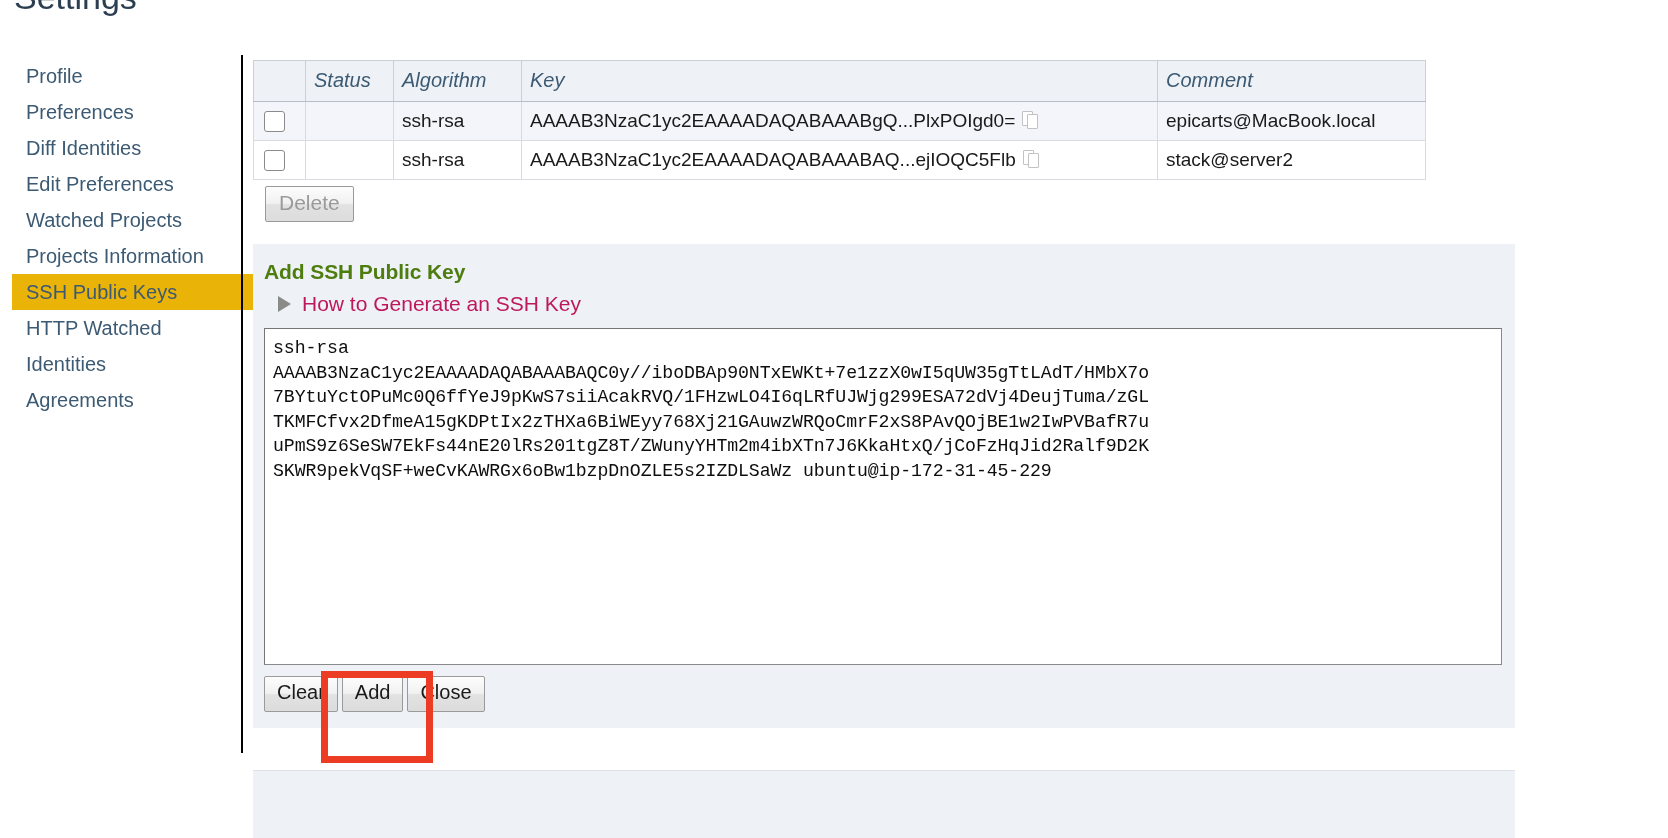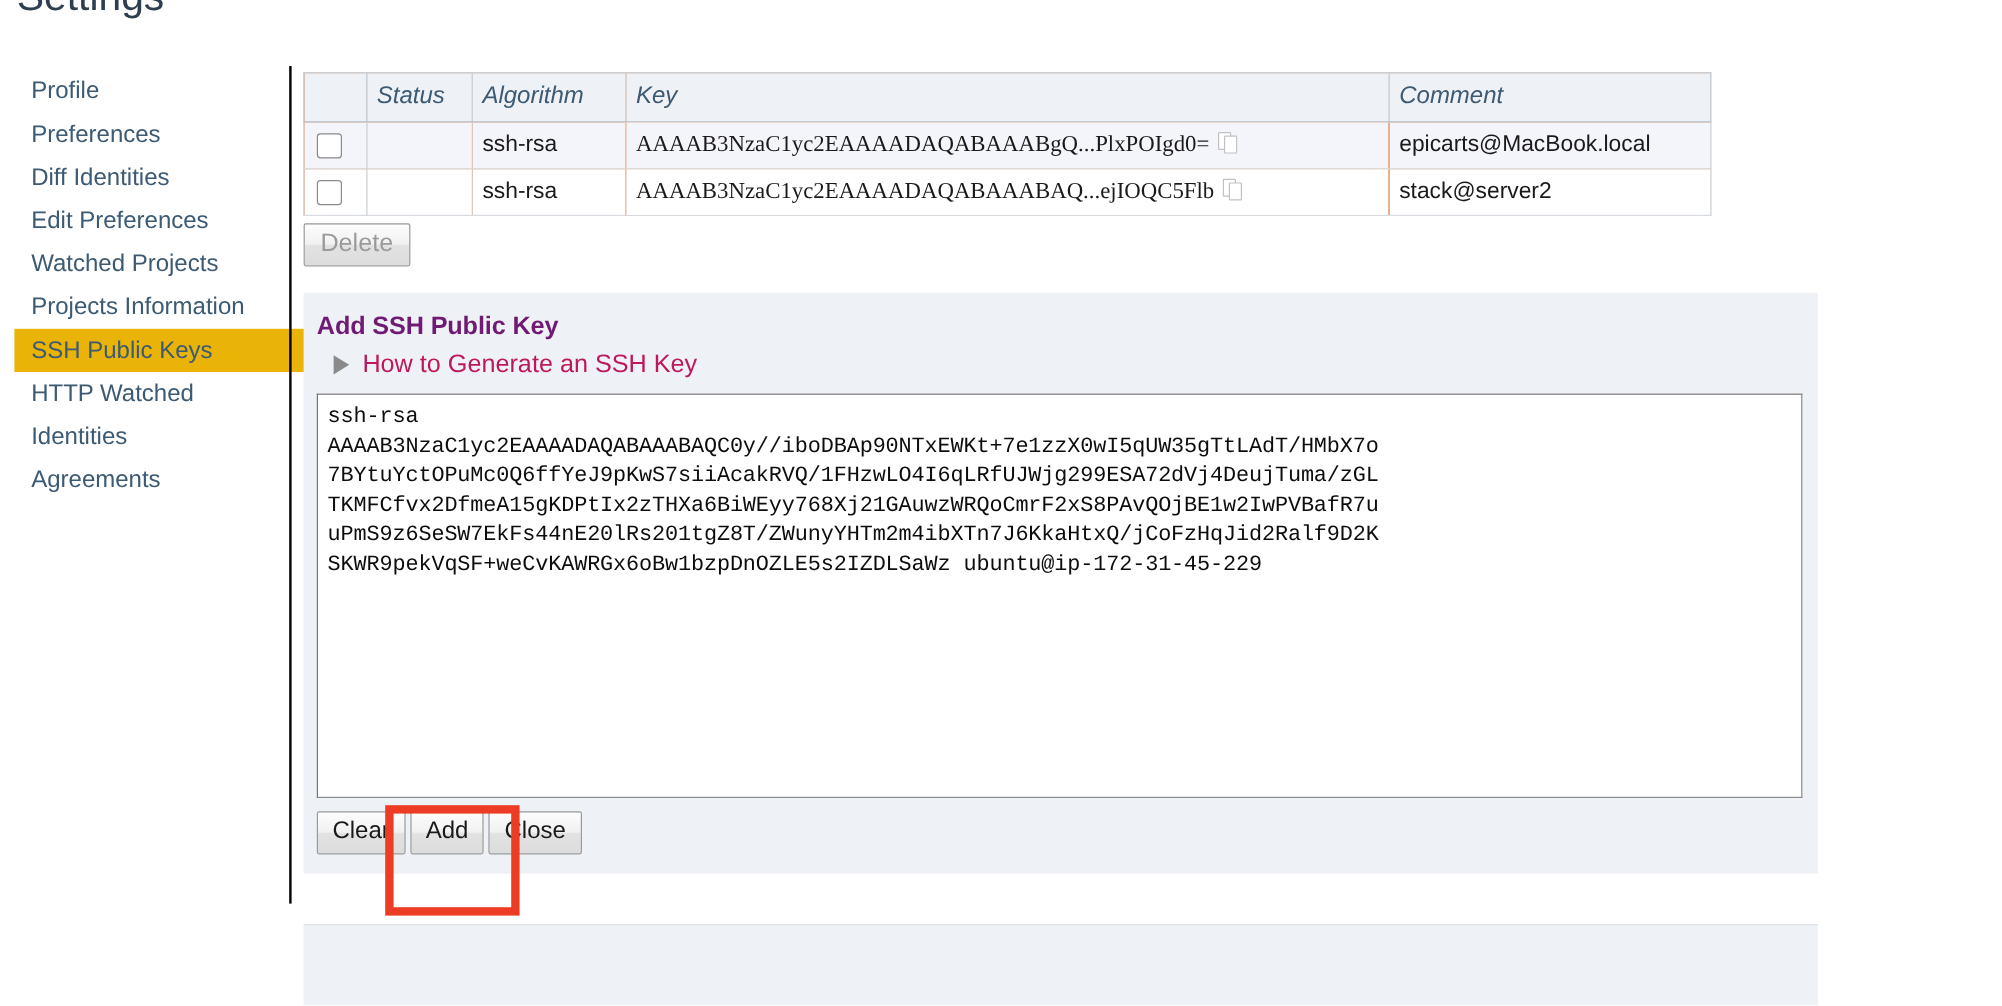--- a/index.html
+++ b/index.html
@@ -67,21 +67,21 @@
     left: 253px;
     top: 60px;
     width: 1405px;
   }
 
   
   table.keys {
     border-collapse: collapse;
     width: 1172px;
     table-layout: fixed;
-    background: #f97316;
+    background: #14b8a6;
   }
   table.keys th {
     background: #eef1f5;
     border: 1px solid #c9cfd6;
     border-bottom: 1px solid #b7bec7;
     font-style: italic;
     font-weight: 400;
     font-size: 20px;
     color: #3c5a73;
     text-align: left;
@@ -105,21 +105,21 @@
   table.keys tr.row-even td {
     background: #ffffff;
   }
   .col-check  { width: 52px; }
   .col-status { width: 88px; }
   .col-algo   { width: 128px; }
   .col-key    { width: 636px; }
   .col-comment{ width: 268px; }
 
   td.cell-key {
-    font-family: Liberation Serif, serif;
+    font-family: Liberation Sans, sans-serif;
     font-size: 18.5px;
     letter-spacing: 0px;
     position: relative;
     padding-right: 30px;
   }
   td.cell-algo {
     font-size: 19.5px;
   }
   td.cell-comment {
     font-size: 19.5px;
@@ -163,35 +163,35 @@
     padding: 5px 13px 7px 13px;
     cursor: pointer;
     line-height: 1.05;
   }
   .btn.disabled {
     color: #9a9a9a;
     cursor: default;
   }
   .delete-wrap {
     margin-top: 6px;
-    margin-left: 0px;
+    margin-left: 12px;
   }
 
   
   .add-panel {
     margin-top: 22px;
     background: #eef1f5;
     width: 1262px;
     padding: 16px 13px 16px 11px;
     box-sizing: border-box;
   }
   .panel-title {
     font-size: 21px;
     font-weight: 700;
-    color: #701a75;
+    color: #4d7c0f;
     margin: 0 0 8px 0;
     letter-spacing: -0.1px;
   }
   .disclosure-row {
     display: flex;
     align-items: center;
     gap: 11px;
     margin: 0 0 12px 14px;
     cursor: pointer;
     width: fit-content;

